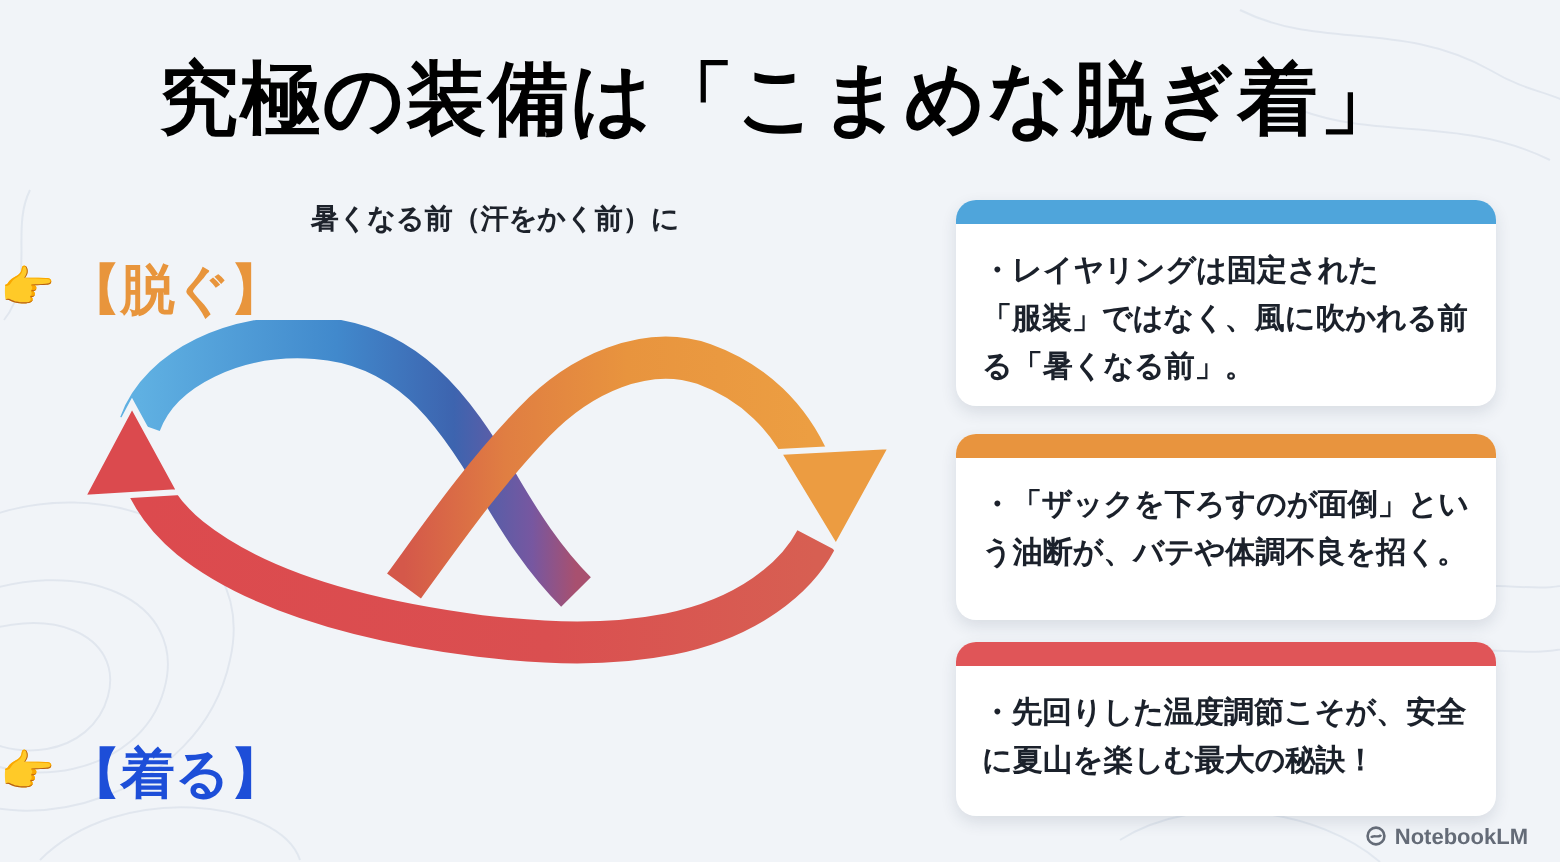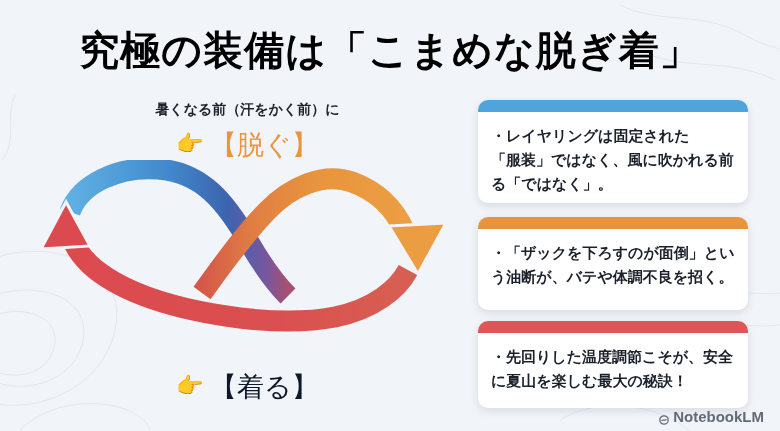--- a/index.html
+++ b/index.html
@@ -14,44 +14,44 @@
     font-size:40px;line-height:52px;font-weight:900;letter-spacing:1px;
     color:#000000;white-space:nowrap;
   }
   .caption{
     position:absolute;left:0;width:495px;text-align:center;
     font-size:14px;font-weight:800;color:#1d222b;white-space:nowrap;
   }
   .caption.top{top:101px;}
   .caption.bottom{top:343px;}
   .action-row{
-    position:absolute;left:0;width:495px;text-align:center;white-space:nowrap;
-    font-size:27px;font-weight:400;line-height:30px;
+    position:absolute;left:0;width:495px;text-align:left;white-space:nowrap;
+    font-size:27px;font-weight:700;line-height:30px;
   }
   .action-row.top{top:129px;}
   .action-row.bottom{top:371px;}
   .pointer-emoji{font-size:22px;vertical-align:3px;margin-right:6px;color:#f2c94c;}
   .loop-svg{position:absolute;left:36px;top:160px;}
   .cards{position:absolute;left:478px;top:0;width:270px;height:431px;}
   .card{
     position:absolute;left:0;width:270px;background:#ffffff;border-radius:10px;
     box-shadow:0 3px 8px rgba(35,48,70,.12);overflow:hidden;
   }
   .card-1{top:100px;height:103px;}
   .card-2{top:217px;height:93px;}
   .card-3{top:321px;height:87px;}
   .card-bar{height:12px;width:100%;}
   .card-body{
     padding:12px 12px 8px 13px;font-size:15px;font-weight:700;
     line-height:24px;color:#1b212b;letter-spacing:0;
   }
   .card-line{white-space:nowrap;}
   .footer{
-    position:absolute;right:16px;bottom:6px;display:flex;align-items:flex-end;gap:4px;
-    font-size:15px;font-weight:600;color:#646b77;
+    position:absolute;right:16px;bottom:6px;display:flex;align-items:flex-start;gap:4px;
+    font-size:11px;font-weight:600;color:#646b77;
   }
 </style>
 </head>
 <body>
 
 <div class="slide">
 
   <svg class="bg-contours" width="780" height="431" viewBox="0 0 780 431">
     <g fill="none" stroke="#d9e0ea" stroke-width="1" opacity="0.65">
       <path d="M-20,300 C40,275 95,300 82,345 C70,388 8,398 -22,372"></path>
@@ -96,30 +96,30 @@
 
     <path d="M 34,52 C 44,24 82,6 122,9 C 166,12 190,42 214,84 C 224,101 236,120 252,136" fill="none" stroke="url(#gradBlue)" stroke-width="21" stroke-linecap="butt"></path>
 
     <path d="M 372,110 C 362,129 338,149 299,157 C 268,163 238,162 204,158 C 150,151 94,137 59,109 C 48,100 41,91 36,79" fill="none" stroke="url(#gradRed)" stroke-width="21" stroke-linecap="butt"></path>
     <polygon points="30,42 5,89 54,86" fill="#db4a4e" stroke="#f1f4f8" stroke-width="3"></polygon>
 
     <path d="M 166,133 C 185,107 205,78 231,51 C 254,27 287,12 316,22 C 341,31 359,49 369,72" fill="none" stroke="url(#gradOrange)" stroke-width="21" stroke-linecap="butt"></path>
     <polygon points="353,66 410,63 382,114" fill="#ec9c41" stroke="#f1f4f8" stroke-width="3"></polygon>
   </svg>
 
-  <div class="action-row bottom"><span class="pointer-emoji">👉</span><span style="color: #0f172a; margin-top: 33px;">【着る】</span></div>
+  <div class="action-row bottom"><span class="pointer-emoji">👉</span><span style="color: #1d4ed8; margin-top: 33px;">【着る】</span></div>
 
   <div class="cards">
 
     <div class="card card-1">
       <div class="card-bar" style="background: rgb(79, 165, 219);"></div>
       <div class="card-body">
         <div class="card-line">・レイヤリングは固定された</div>
         <div class="card-line">「服装」ではなく、風に吹かれる前</div>
-        <div class="card-line">る「ではなく」。</div>
+        <div class="card-line">る「暑くなる前」。</div>
       </div>
     </div>
 
     <div class="card card-2">
       <div class="card-bar" style="background: rgb(232, 148, 62);"></div>
       <div class="card-body">
         <div class="card-line">・「ザックを下ろすのが面倒」とい</div>
         <div class="card-line">う油断が、バテや体調不良を招く。</div>
       </div>
     </div>

